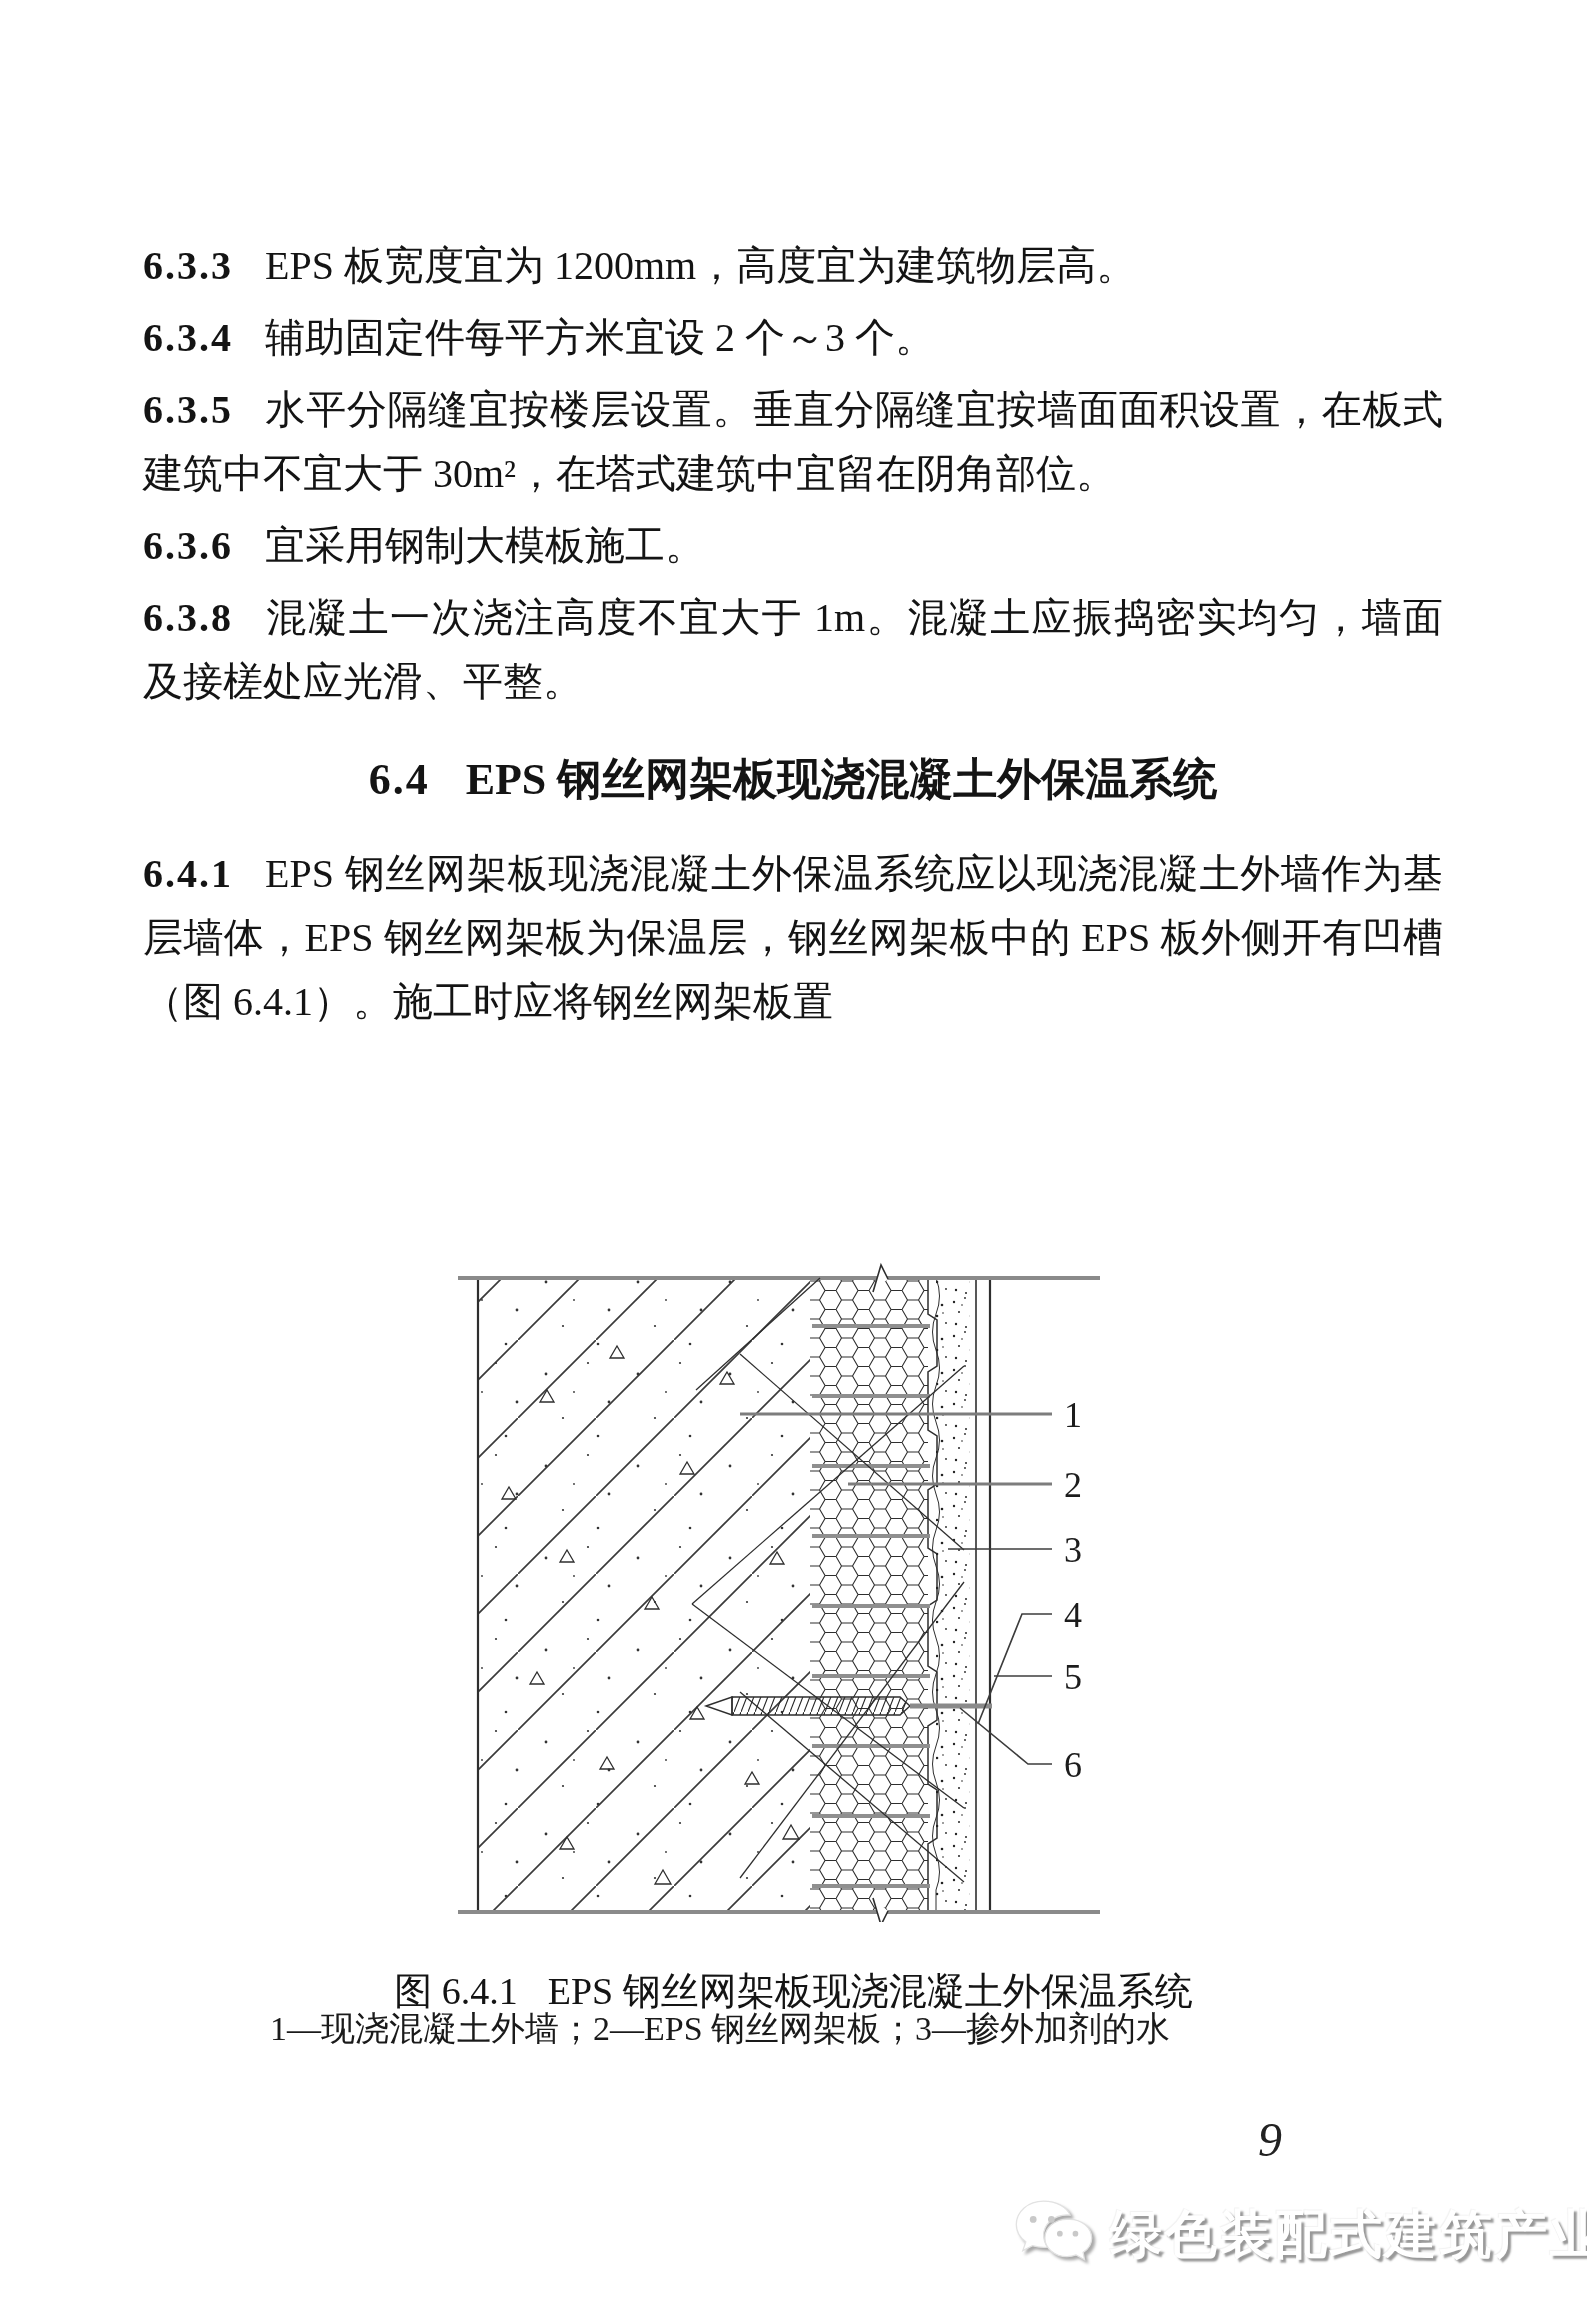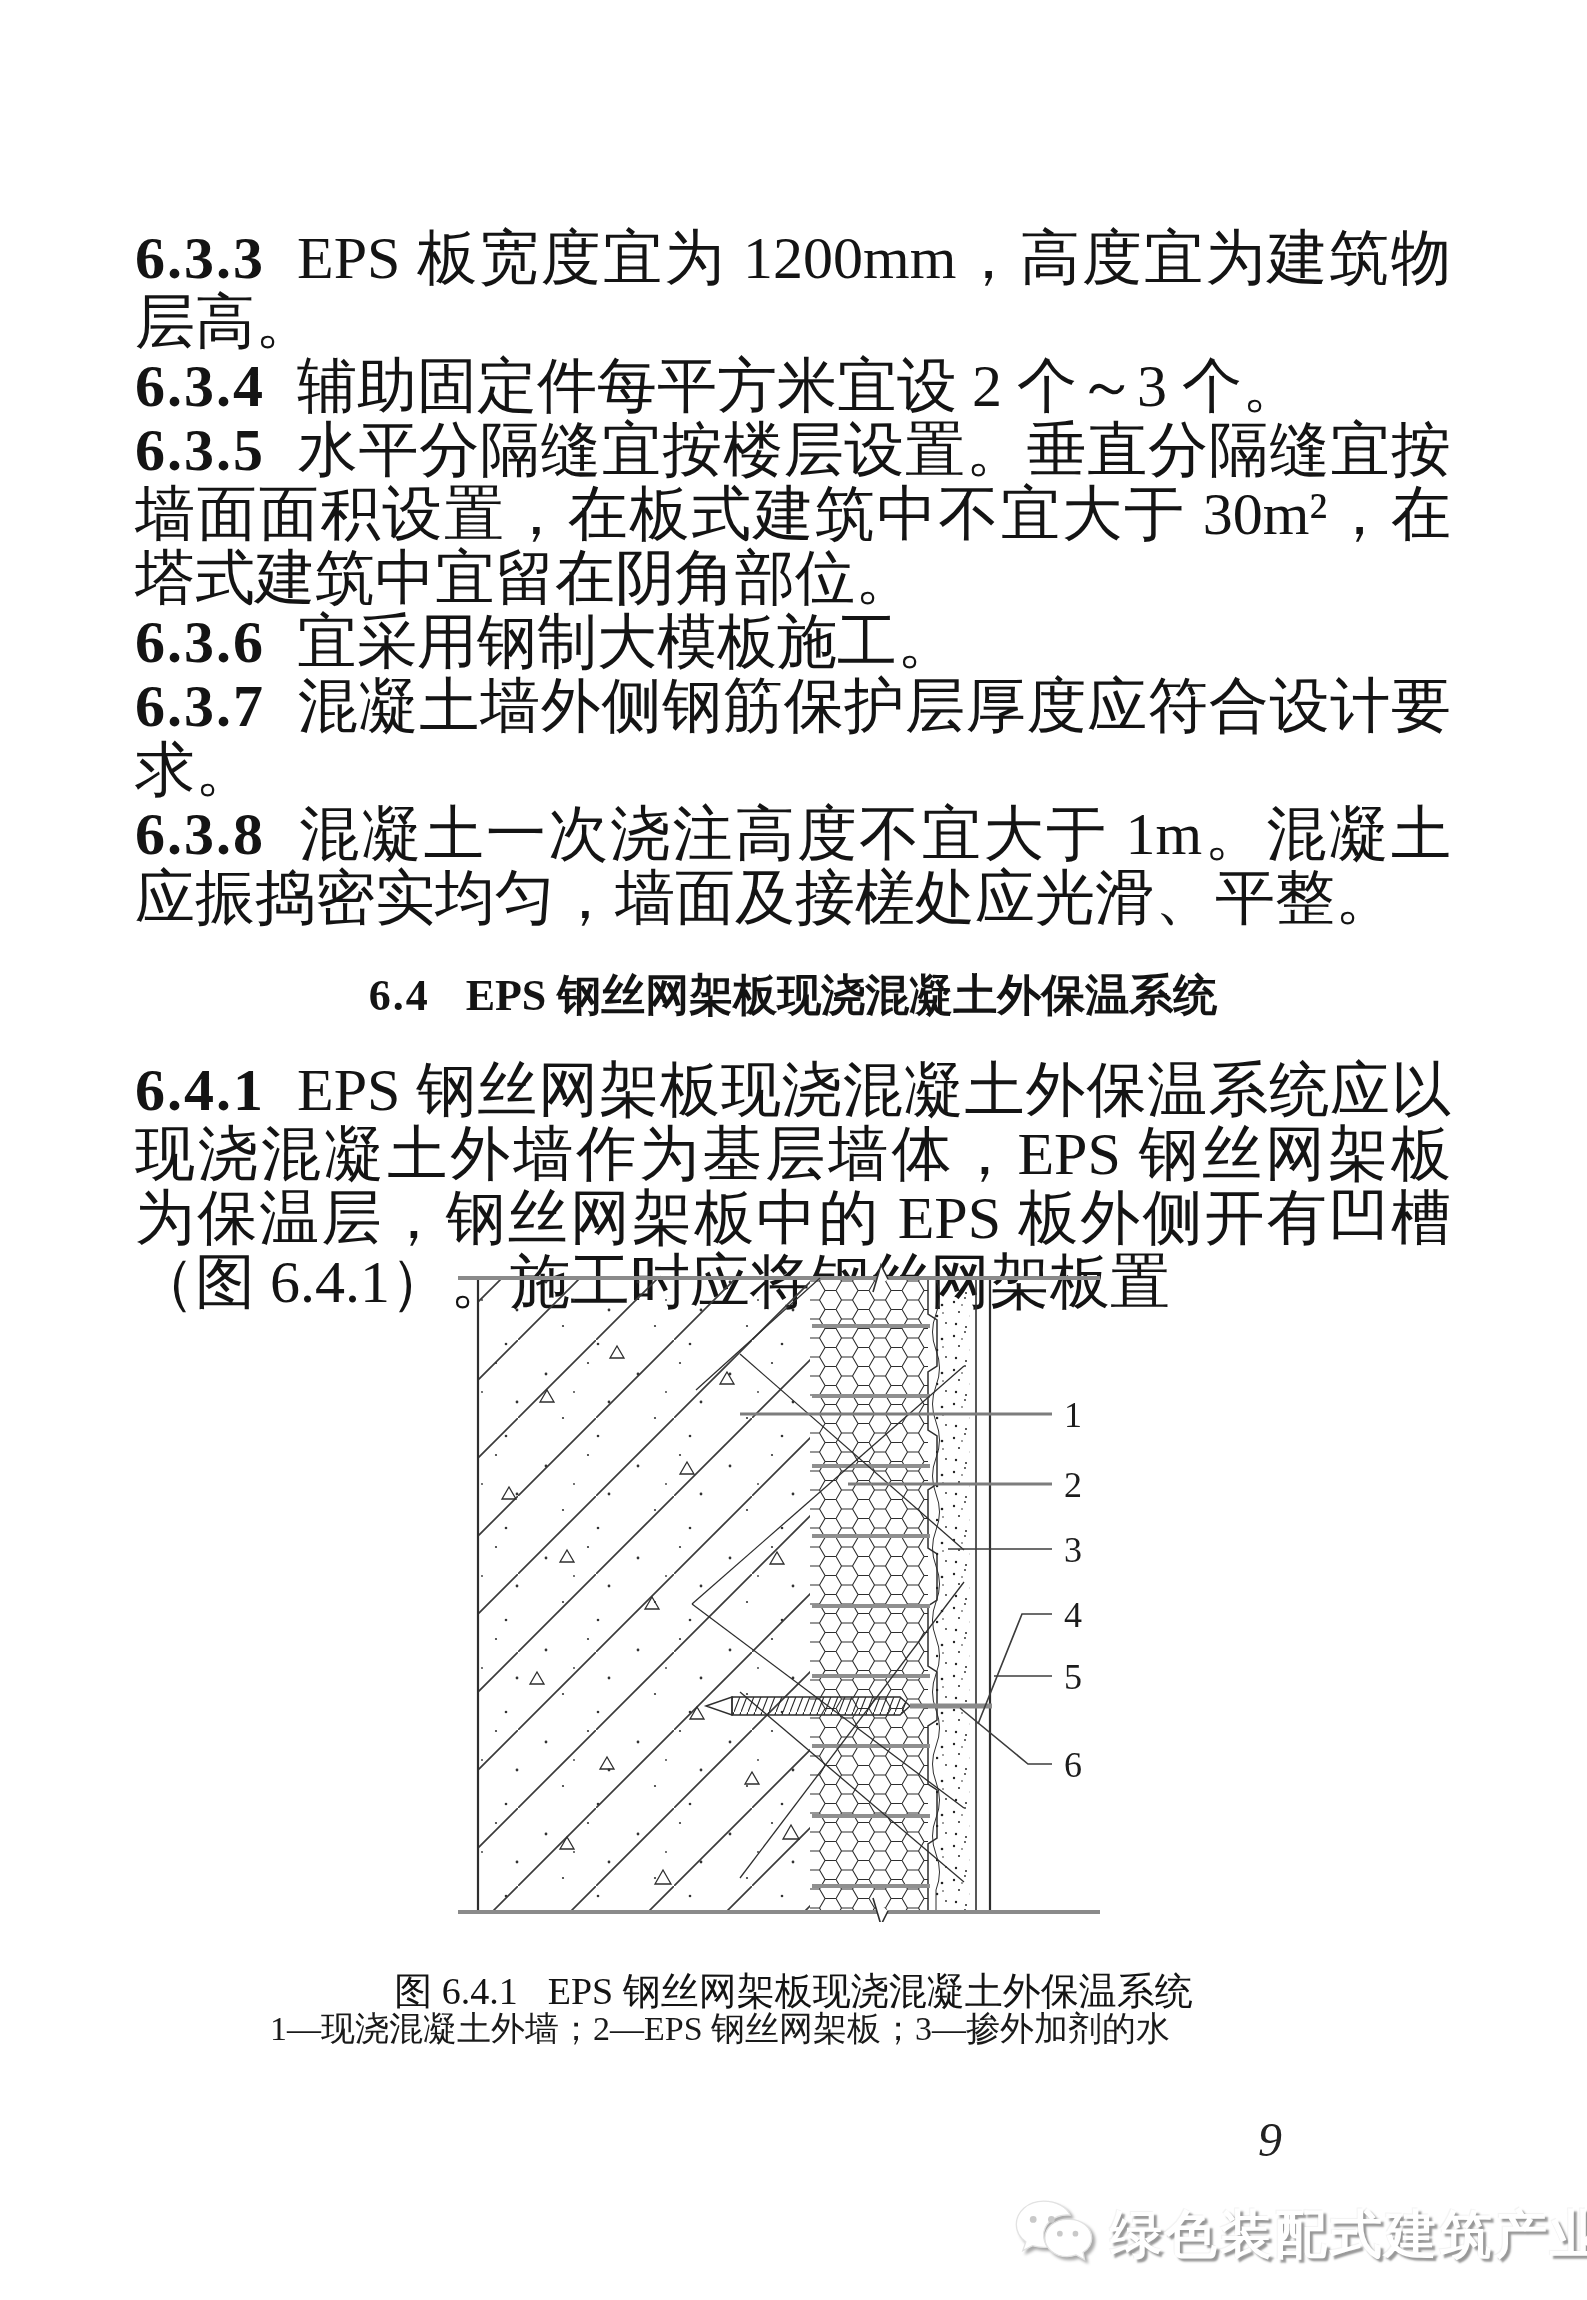--- a/index.html
+++ b/index.html
@@ -2,21 +2,21 @@
 <html><head>
 <meta charset="utf-8">
 <style>
   html,body { margin:0; padding:0; background:#e8e8e8; }
   .page {
     position:relative; width:1587px; height:2300px; margin:0 auto;
     background:#ffffff; overflow:hidden;
     font-family:"Liberation Serif", serif; color:#141414;
   }
   .content { position:absolute; left:135px; top:226px; width:1316px; }
-  p.clause { margin:0; font-size:60px; line-height:64px; text-align:justify; }
+  p.clause { margin:8px; font-size:40px; line-height:64px; text-align:justify; }
   .cnum { font-weight:bold; letter-spacing:2px; margin-right:32px; white-space:nowrap; }
   h2.section { margin:34px 0 30px 0; text-align:center; font-size:44px; font-weight:bold; line-height:64px; }
   h2.section .hnum { margin-right:36px; letter-spacing:2px; }
   .figure-wrap { position:absolute; left:440px; top:1262px; width:680px; height:660px; }
   .fig-caption { position:absolute; left:0; top:1938px; width:1587px; text-align:center; font-size:38px; line-height:50px;margin-top:28px; }
   .fig-caption .cap-label { margin-right:30px; }
   .fig-legend { position:absolute; left:0; width:1440px; text-align:center; font-size:34px; line-height:46px; color:#1a1a1a; }
   .legend-1 { top:2006px; }
   .legend-2 { top:2066px; }
   .pageno { position:absolute; left:1258px; top:2112px; font-size:48px; font-style:italic; color:#222; }
@@ -31,21 +31,20 @@
 </head>
 <body>
 
 <div class="page">
 
   <div class="content">
     <p class="clause"><b class="cnum">6.3.3</b><span>EPS 板宽度宜为 1200mm，高度宜为建筑物层高。</span></p>
     <p class="clause"><b class="cnum">6.3.4</b><span>辅助固定件每平方米宜设 2 个～3 个。</span></p>
     <p class="clause"><b class="cnum">6.3.5</b><span>水平分隔缝宜按楼层设置。垂直分隔缝宜按墙面面积设置，在板式建筑中不宜大于 30m²，在塔式建筑中宜留在阴角部位。</span></p>
     <p class="clause"><b class="cnum">6.3.6</b><span>宜采用钢制大模板施工。</span></p>
-    <p class="clause"><b class="cnum">6.3.7</b><span>混凝土墙外侧钢筋保护层厚度应符合设计要求。</span></p>
     <p class="clause"><b class="cnum">6.3.8</b><span>混凝土一次浇注高度不宜大于 1m。混凝土应振捣密实均匀，墙面及接槎处应光滑、平整。</span></p>
 
     <h2 class="section"><span class="hnum">6.4</span><span>EPS 钢丝网架板现浇混凝土外保温系统</span></h2>
 
     <p class="clause"><b class="cnum">6.4.1</b><span>EPS 钢丝网架板现浇混凝土外保温系统应以现浇混凝土外墙作为基层墙体，EPS 钢丝网架板为保温层，钢丝网架板中的 EPS 板外侧开有凹槽（图 6.4.1）。施工时应将钢丝网架板置</span></p>
   </div>
 
   <div class="figure-wrap">
     <svg width="680" height="660" viewBox="0 0 680 660" xmlns="http://www.w3.org/2000/svg">
       <defs>

